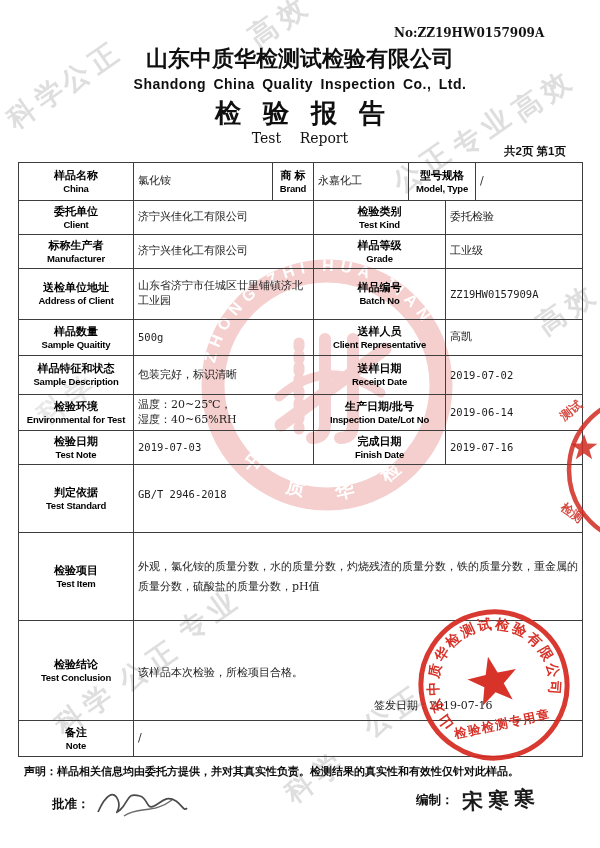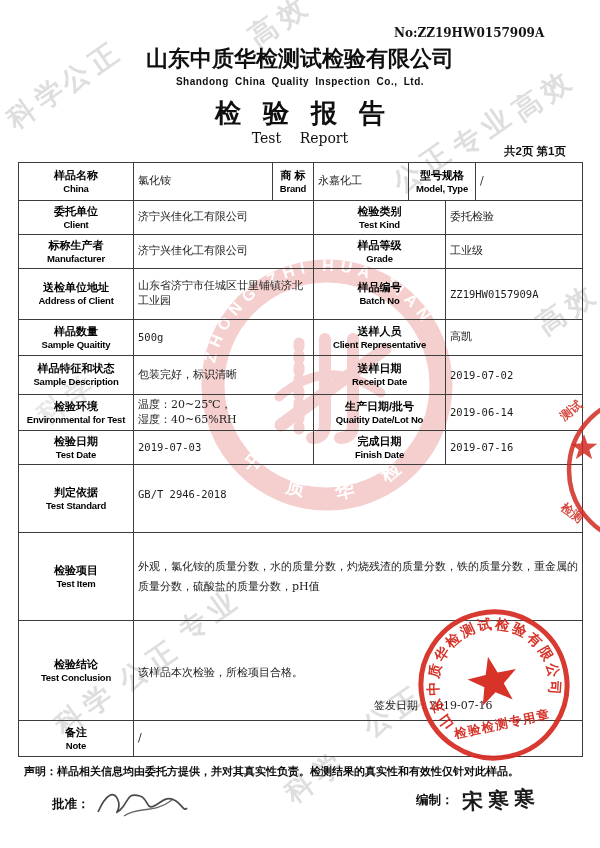--- a/index.html
+++ b/index.html
@@ -14,21 +14,21 @@
   .wm-6{left:534px;top:290px;}.wm-7{left:176px;top:596px;} .wm-8{left:116px;top:646px;}
   .wm-9{left:52px;top:690px;} .wm-10{left:360px;top:692px;}.wm-11{left:282px;top:758px;}
   .wm-12{left:34px;top:380px;opacity:.7;}
 
   
   .report-no{position:absolute;left:394px;top:26px;font-family:"DejaVu Serif",serif;
              font-weight:700;font-size:12px;color:#141414;}
   .company-zh{position:absolute;left:0;right:0;top:44px;text-align:center;
               font-size:22px;font-weight:bold;color:#0f0f0f;}
   .company-en{position:absolute;left:0;right:0;top:76px;text-align:center;
-              font-size:10px;font-weight:bold;color:#0f0f0f;letter-spacing:.5px;word-spacing:3px;}
+              font-size:14px;font-weight:bold;color:#0f0f0f;letter-spacing:.5px;word-spacing:3px;}
   .title-zh{position:absolute;left:0;right:0;top:96px;text-align:center;
             font-size:26px;font-weight:bold;color:#0f0f0f;}
   .title-zh span{letter-spacing:22px;margin-right:-22px;}
   .title-en{position:absolute;left:0;right:0;top:130px;text-align:center;
             font-family:"DejaVu Serif",serif;font-size:14px;font-weight:400;word-spacing:14px;}
   .pagination{position:absolute;right:34px;top:144px;font-size:11.5px;font-weight:bold;}
 
   
   table.report{position:absolute;left:18px;top:162px;width:564px;border-collapse:collapse;
                table-layout:fixed;z-index:2;}
@@ -203,28 +203,28 @@
       <td class="lab">
         <div class="zh">检验环境</div>
         <div class="en">Environmental for Test</div>
       </td>
       <td class="v" colspan="2">
         <div>温度：20~25℃，</div>
         <div>湿度：40~65%RH</div>
       </td>
       <td class="lab" colspan="2">
         <div class="zh">生产日期/批号</div>
-        <div class="en">Quaitity Date/Lot No</div>
+        <div class="en">Inspection Date/Lot No</div>
       </td>
       <td class="v code" colspan="2">2019-06-14</td>
     </tr>
     <tr class="r8">
       <td class="lab">
         <div class="zh">检验日期</div>
-        <div class="en">Test Date</div>
+        <div class="en">Test Note</div>
       </td>
       <td class="v code" colspan="2">2019-07-03</td>
       <td class="lab" colspan="2">
         <div class="zh">完成日期</div>
         <div class="en">Finish  Date</div>
       </td>
       <td class="v code" colspan="2">2019-07-16</td>
     </tr>
     <tr class="r9">
       <td class="lab">

